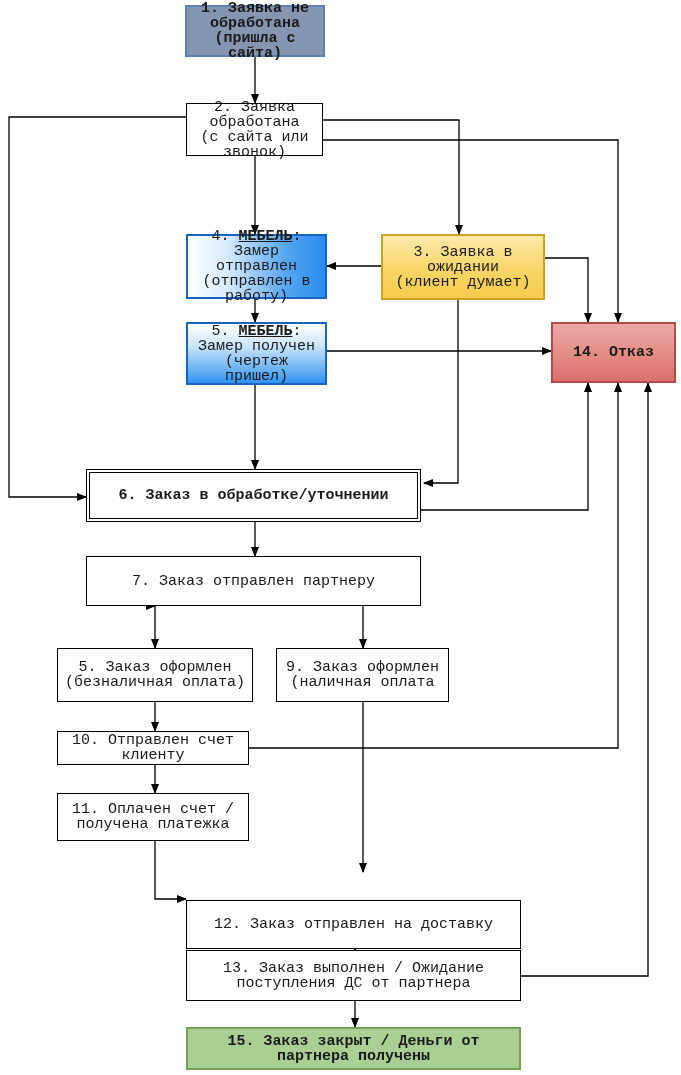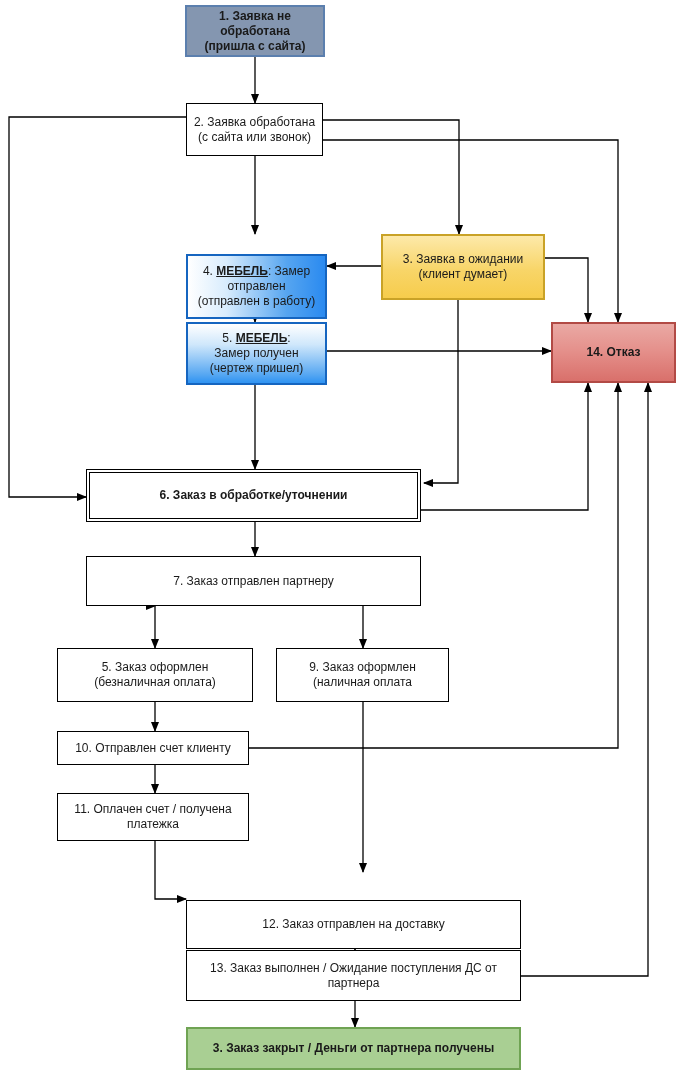--- a/index.html
+++ b/index.html
@@ -25,27 +25,28 @@
     height: 1075px;
     pointer-events: none;
   }
   .node {
     position: absolute;
     box-sizing: border-box;
     display: flex;
     align-items: center;
     justify-content: center;
     text-align: center;
-    font-size: 12px;
+    font-size: 15px;
     line-height: 15px;
     color: #1a1a1a;
     border: 1px solid #000000;
     background: #ffffff;
     padding: 2px 5px;
     z-index: 2;
+    font-family: Liberation Mono, monospace;
   }
   .node .txt { display: block; white-space: pre-line; }
 
   
   .n-start {
     background: #8496b0;
     border: 2px solid #5b7fae;
     font-weight: bold;
   }
   .n-wait {
@@ -147,21 +148,21 @@
   <div class="node" style="left:186px; top:103px; width:137px; height:53px;">
     <span class="txt">2. Заявка обработана
 (с сайта или звонок)</span>
   </div>
 
   <div class="node n-wait" style="left:381px; top:234px; width:164px; height:66px;">
     <span class="txt">3. Заявка в ожидании
 (клиент думает)</span>
   </div>
 
-  <div class="node n-blue-h" style="left:186px; top:234px; width:141px; height:65px;margin-top:20px;">
+  <div class="node n-blue-h" style="left:186px; top:234px; width:141px; height:65px;">
     <span class="txt"><span>4. </span><span class="u">МЕБЕЛЬ</span><span>: Замер отправлен
 (отправлен в работу)</span></span>
   </div>
 
   <div class="node n-blue-v" style="left:186px; top:322px; width:141px; height:63px;">
     <span class="txt"><span>5. </span><span class="u">МЕБЕЛЬ</span><span>:
 Замер получен
 (чертеж пришел)</span></span>
   </div>
 
@@ -197,16 +198,16 @@
 
   <div class="node" style="left:186px; top:900px; width:335px; height:49px;">
     <span class="txt">12. Заказ отправлен на доставку</span>
   </div>
 
   <div class="node" style="left:186px; top:950px; width:335px; height:51px;">
     <span class="txt">13. Заказ выполнен / Ожидание поступления ДС от партнера</span>
   </div>
 
   <div class="node n-done" style="left:186px; top:1027px; width:335px; height:43px;">
-    <span class="txt">3. Заказ закрыт / Деньги от партнера получены</span>
+    <span class="txt">15. Заказ закрыт / Деньги от партнера получены</span>
   </div>
 
 </div>
 
 </body></html>

